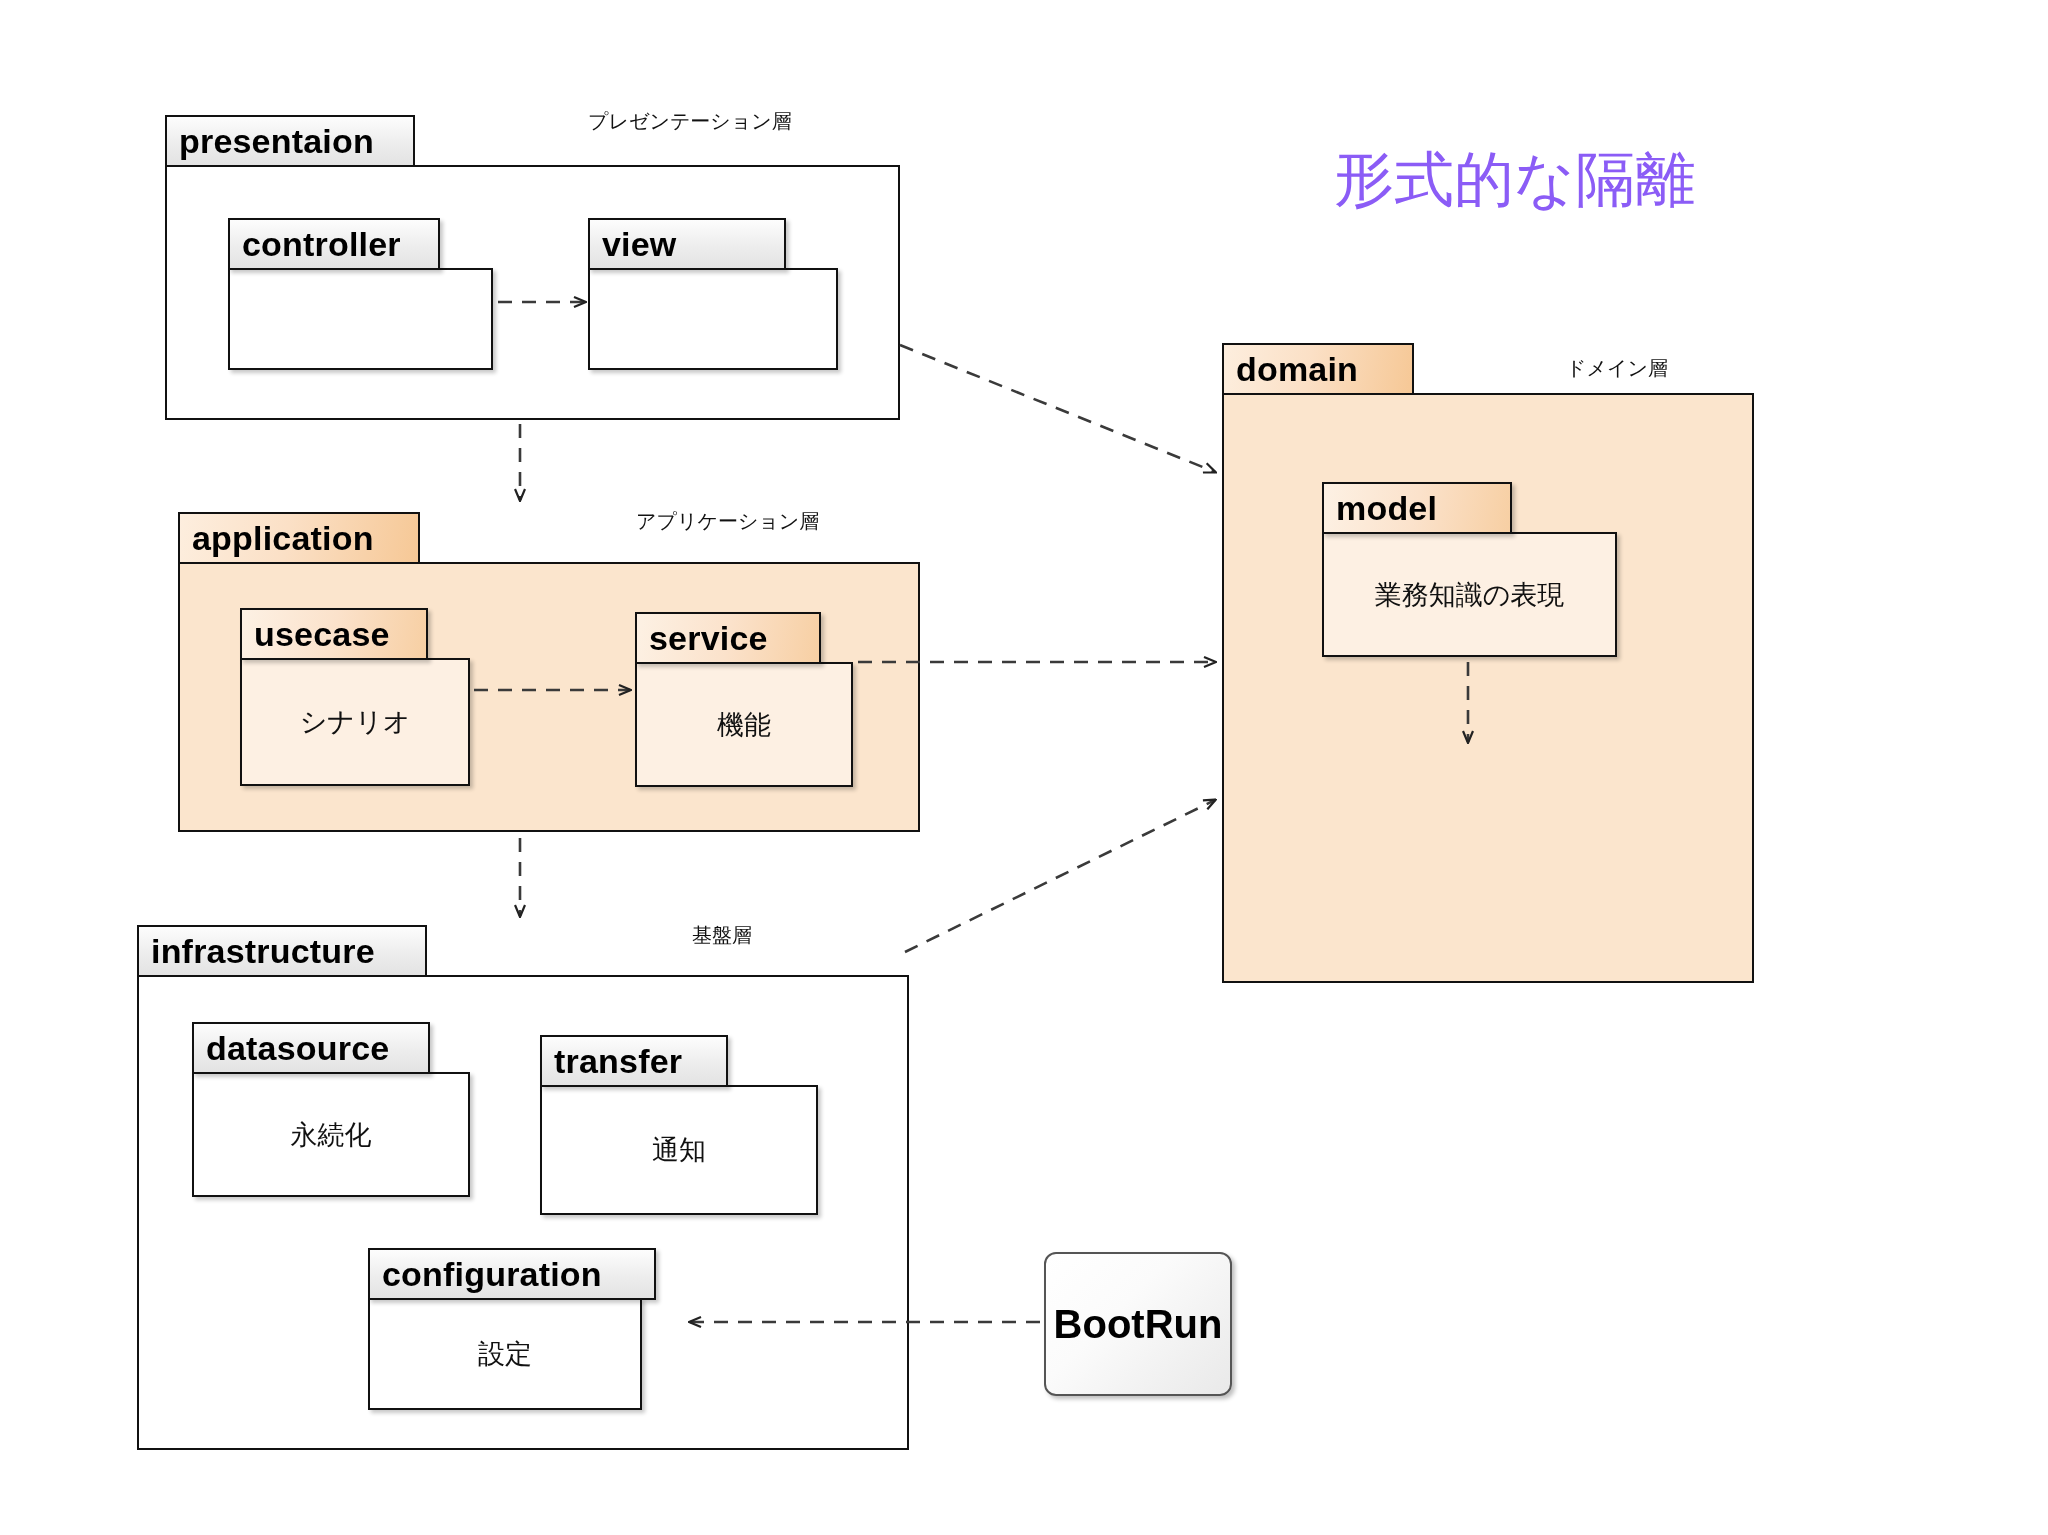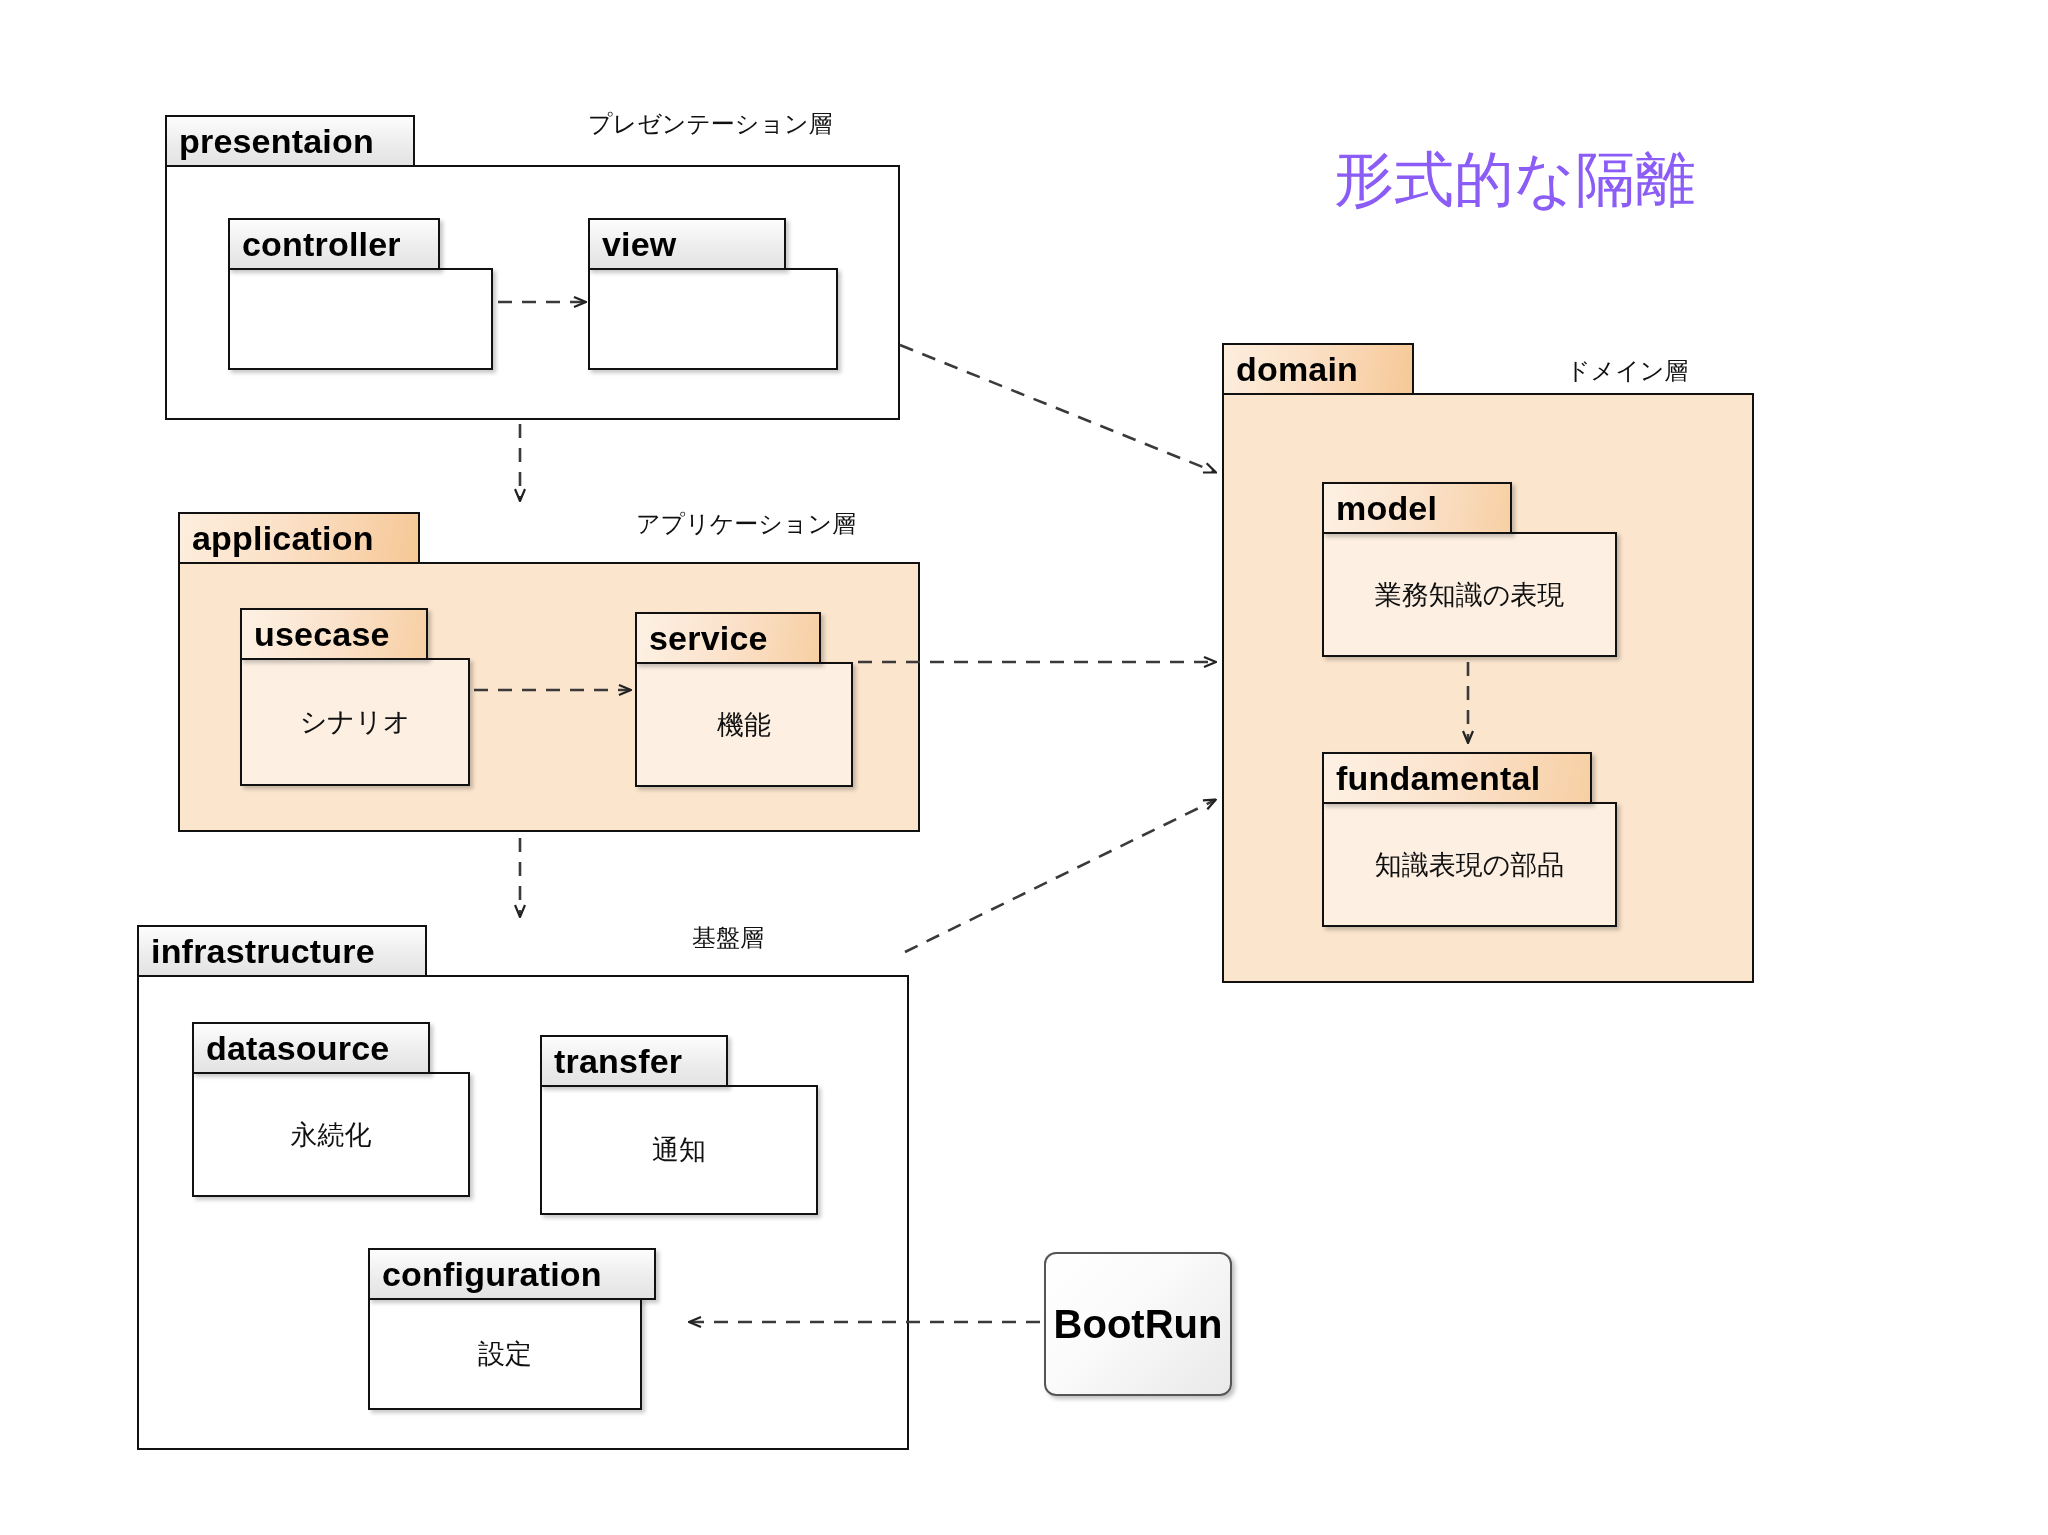--- a/index.html
+++ b/index.html
@@ -28,21 +28,21 @@
   .orange-light .pkg-body{background:#fdf0e3;}
 
   .shadow{box-shadow:3px 3px 4px rgba(0,0,0,.22);}
 
   .inner-text{position:absolute;left:0;top:0;width:100%;height:100%;
               display:flex;align-items:center;justify-content:center;
               font-size:27px;color:#111;
               font-family:"DejaVu Sans","Liberation Sans",sans-serif;}
 
   
-  .layer-label{position:absolute;font-size:24px;color:#111;white-space:nowrap;
+  .layer-label{position:absolute;font-size:20px;color:#111;white-space:nowrap;
                font-family:"DejaVu Sans","Liberation Sans",sans-serif;}
   .title{position:absolute;font-size:60px;color:#8b5cf6;white-space:nowrap;
          font-family:Liberation Serif, serif;}
 
   
   .bootrun{position:absolute;border:2px solid #555;border-radius:12px;
            background:linear-gradient(135deg,#ffffff 0%,#fbfbfb 40%,#e9e9e9 100%);
            box-shadow:3px 3px 4px rgba(0,0,0,.25);
            display:flex;align-items:center;justify-content:center;
            font-weight:bold;font-size:40px;color:#000;}
@@ -134,26 +134,20 @@
     <div class="pkg-body" style="width:532px;height:590px;"></div>
   </div>
 
   <div class="pkg orange-light" style="left:1322px;top:482px;width:295px;height:175px;z-index:4;">
     <div class="pkg-tab shadow" style="width:190px;">model</div>
     <div class="pkg-body shadow" style="width:295px;height:125px;text-align:center;">
       <div class="inner-text">業務知識の表現</div>
     </div>
   </div>
 
-  <div class="pkg orange-light" style="left:1322px;top:752px;width:295px;height:175px;z-index:4;">
-    <div class="pkg-tab shadow" style="width:270px;">fundamental</div>
-    <div class="pkg-body shadow" style="width:295px;height:125px;">
-      <div class="inner-text">知識表現の部品</div>
-    </div>
-  </div>
 
   <div class="bootrun" style="left:1044px;top:1252px;width:184px;height:140px;">BootRun</div>
 
   <svg class="edges" viewBox="0 0 2048 1535">
     <defs>
       <marker id="ah" markerWidth="14" markerHeight="12" refX="12" refY="6" orient="auto" markerUnits="userSpaceOnUse">
         <path d="M1,1 L13,6 L1,11" fill="none" stroke="#222" stroke-width="2.2"></path>
       </marker>
     </defs>
     <g stroke="#3a3a3a" stroke-width="2.6" fill="none" stroke-dasharray="14,10" marker-end="url(#ah)">

